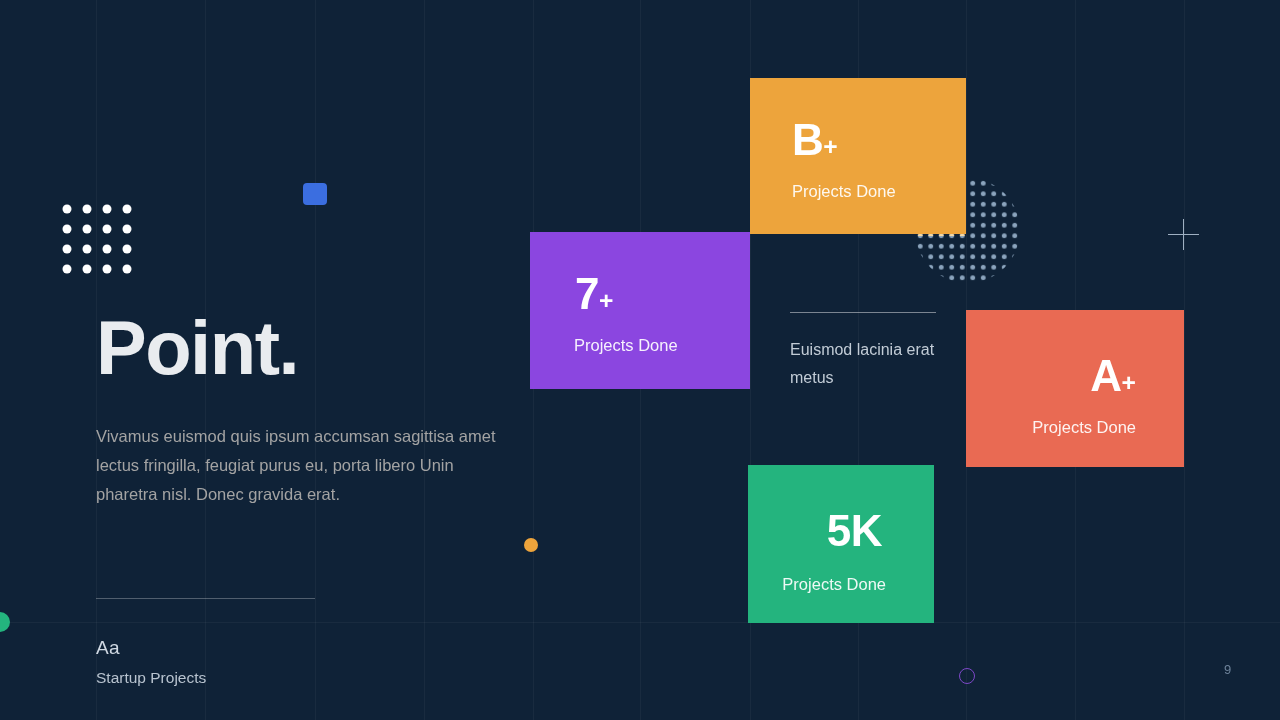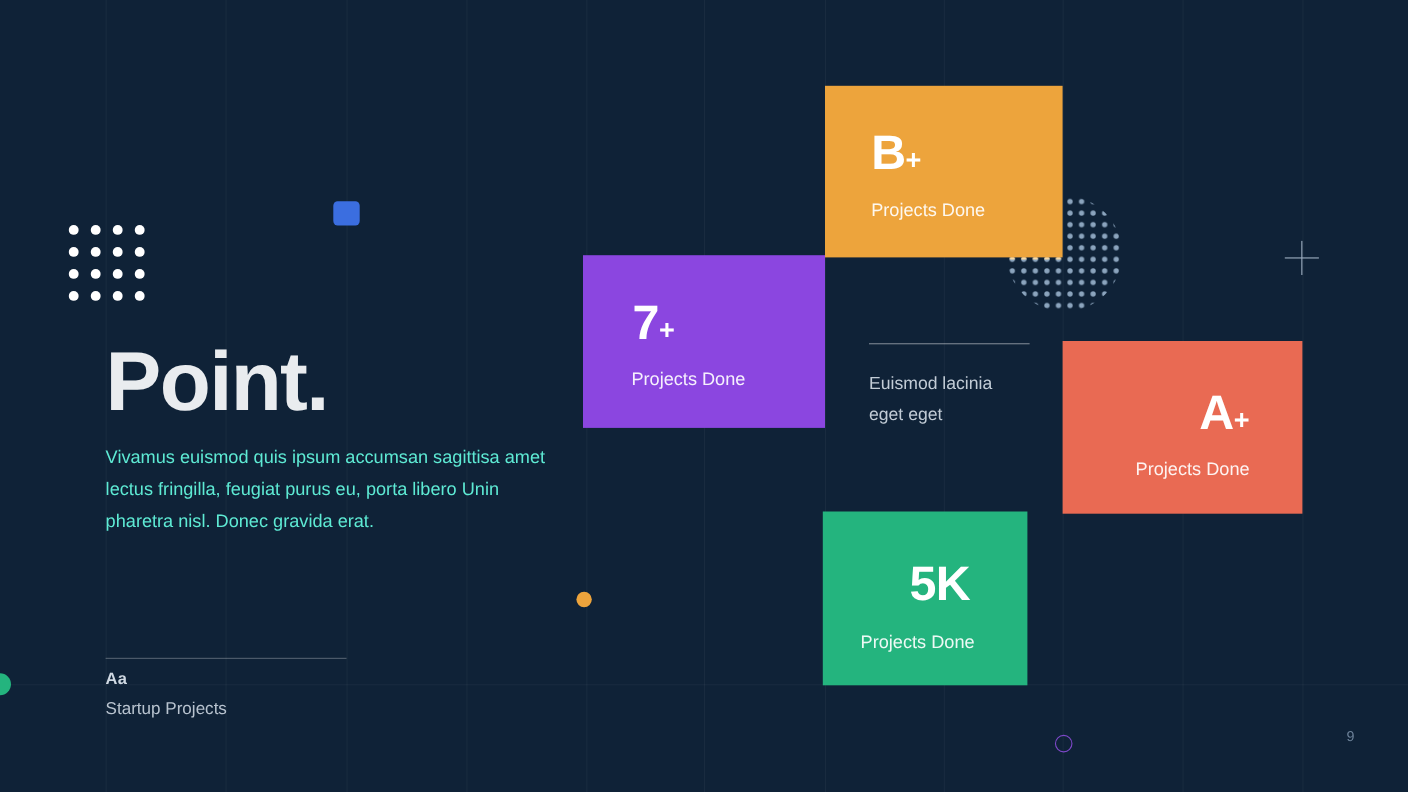--- a/index.html
+++ b/index.html
@@ -20,29 +20,29 @@
   .vline { position:absolute; top:0; bottom:0; width:1px; background:rgba(255,255,255,0.045); }
   .hline { position:absolute; left:0; right:0; height:1px; background:rgba(255,255,255,0.045); }
 
   
   .left-col { position:absolute; left:96px; top:310px; width:400px; }
   .headline {
     font-size:76px; font-weight:bold; color:#e9ecef;
     letter-spacing:-1.5px; line-height:1;
   }
   .body-copy {
-    margin-top:16px;
-    font-size:16.5px; line-height:29px; color:#5eead4; font-weight:400;
+    margin-top:36px;
+    font-size:16.5px; line-height:29px; color:#a3a3a3; font-weight:400;
   }
 
   
   .footer { position:absolute; left:96px; top:598px; width:220px; }
   .footer-rule { height:1px; background:rgba(255,255,255,0.28); width:219px; }
   .footer-logo {
-    margin-top:10px; font-size:15px; font-weight:bold; color:#cfd8e2; letter-spacing:0.3px;
+    margin-top:38px; font-size:19px; font-weight:normal; color:#cfd8e2; letter-spacing:0.3px;
   }
   .footer-sub { margin-top:10px; font-size:15.5px; color:#b8c3cf; font-weight:400; }
 
   
   .card { position:absolute; }
   .card .num {
     font-weight:bold; color:#ffffff; line-height:1; letter-spacing:-0.5px;
   }
   .card .label { color:rgba(255,255,255,0.92); font-weight:400; }
   .sfx { font-size:0.56em; font-weight:bold; letter-spacing:0; }
@@ -196,18 +196,18 @@
     <div class="label">Projects Done</div>
   </div>
 
   <div class="card" id="card-green">
     <div class="num"><span>5K</span><span class="sfx"></span></div>
     <div class="label">Projects Done</div>
   </div>
 
   <div id="block-pts">
     <div class="rule"></div>
-    <div class="desc">Euismod lacinia eget eget</div>
+    <div class="desc">Euismod lacinia erat metus</div>
   </div>
 
   <div id="page-num">9</div>
 
 </div>
 
 </body></html>

